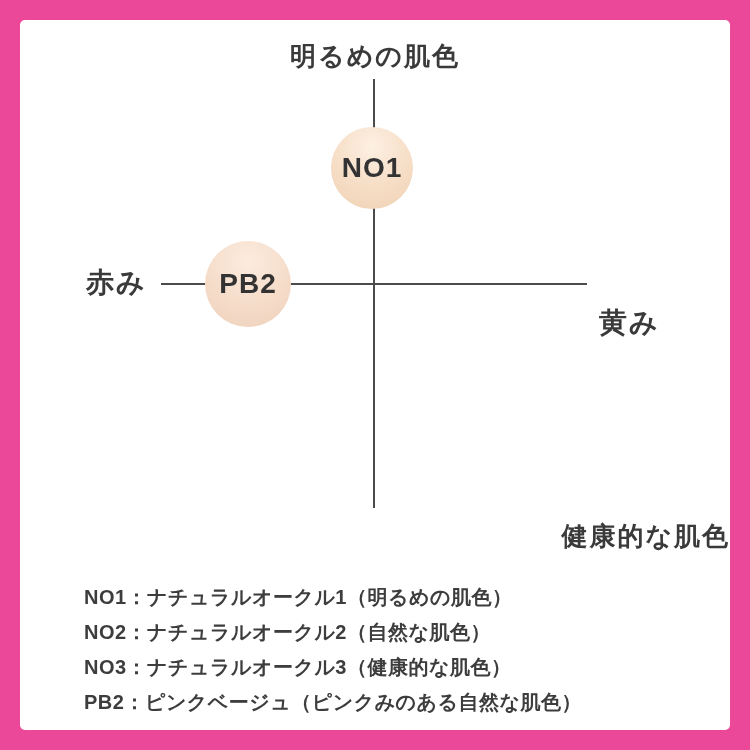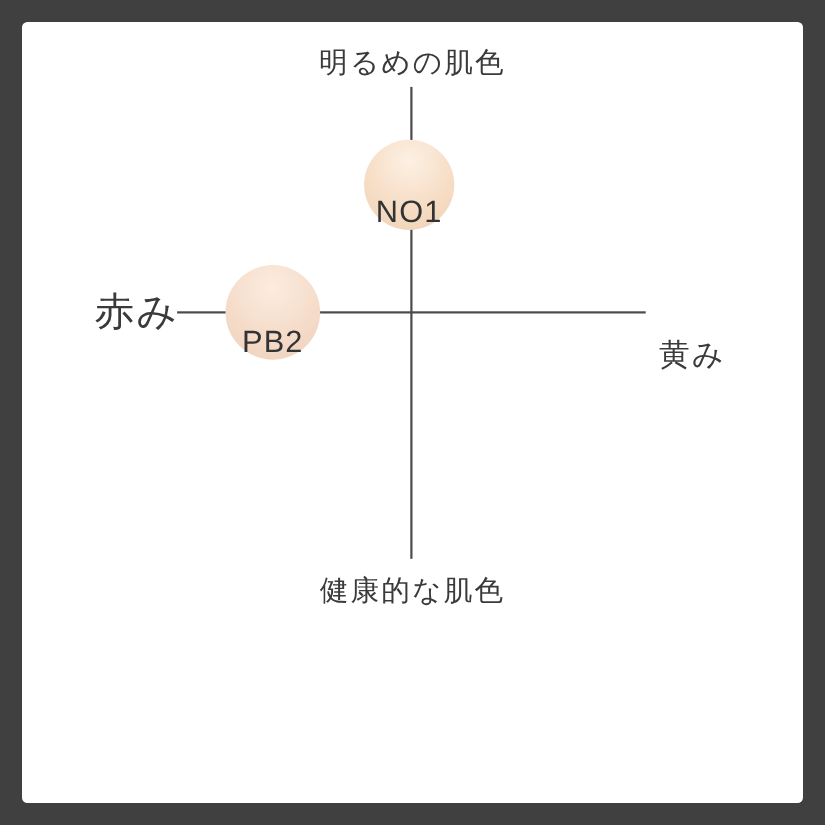--- a/index.html
+++ b/index.html
@@ -4,55 +4,56 @@
 <style>
   html, body { margin: 0; padding: 0; }
   body {
     width: 750px; height: 750px;
     font-family: "Liberation Sans", "DejaVu Sans", sans-serif;
     position: relative;
     overflow: hidden;
   }
   .frame {
     position: absolute; inset: 0;
-    background: #404040;
+    background: #ec4899;
+    font-weight: bold;
   }
   .panel {
     position: absolute; inset: 20px;
     background: #ffffff;
     border-radius: 5px;
   }
   .axis-label {
     position: absolute;
     color: #3a3a3a;
     font-size: 26px;
     letter-spacing: 2px;
     line-height: 36px;
     white-space: nowrap;
   }
   .axis-label.top    { left: 0; right: 0; top: 18px;  text-align: center; }
-  .axis-label.bottom { left: 0; right: 0; top: 498px; text-align: center; }
-  .axis-label.left   { left: 66px;  top: 245px; font-size: 36px; }
+  .axis-label.bottom { left: 0; right: 0; top: 498px; text-align: right; }
+  .axis-label.left   { left: 66px;  top: 245px; font-size: 28px; }
   .axis-label.right  { left: 579px; top: 245px; font-size: 28px; margin-top: 40px; }
   .vline {
     position: absolute;
     left: 353px; top: 59px;
     width: 2px; height: 429px;
     background: #4b4b4b;
   }
   .hline {
     position: absolute;
     left: 141px; top: 263px;
     width: 426px; height: 2px;
     background: #4b4b4b;
   }
   .shade-circle {
     position: absolute;
     border-radius: 50%;
-    display: flex; align-items: flex-end; justify-content: center;
+    display: flex; align-items: center; justify-content: center;
     background: radial-gradient(circle at 50% 24%,
       var(--hl) 0%, var(--bd) 55%, var(--sh) 100%);
   }
   .shade-circle .shade-label {
     color: #333333;
     font-size: 28px;
     letter-spacing: 1px;
   }
   .circle-no1 { left: 311px; top: 107px; width: 82px; height: 82px; }
   .circle-no2 { left: 311px; top: 221px; width: 86px; height: 86px; }
@@ -88,15 +89,21 @@
     <div class="shade-circle circle-no1" style="--hl: #fdf0e3; --bd: #f6ddc5; --sh: #efd2b4;">
       <span class="shade-label">NO1</span>
     </div>
 
     <div class="shade-circle circle-pb2" style="--hl: #fcecdf; --bd: #f5dcc9; --sh: #eed1bc;">
       <span class="shade-label">PB2</span>
     </div>
 
 
 
+    <div class="legend">
+      <div class="legend-line">NO1：ナチュラルオークル1（明るめの肌色）</div>
+      <div class="legend-line">NO2：ナチュラルオークル2（自然な肌色）</div>
+      <div class="legend-line">NO3：ナチュラルオークル3（健康的な肌色）</div>
+      <div class="legend-line">PB2：ピンクベージュ（ピンクみのある自然な肌色）</div>
+    </div>
 
   </div>
 </div>
 
 </body></html>

